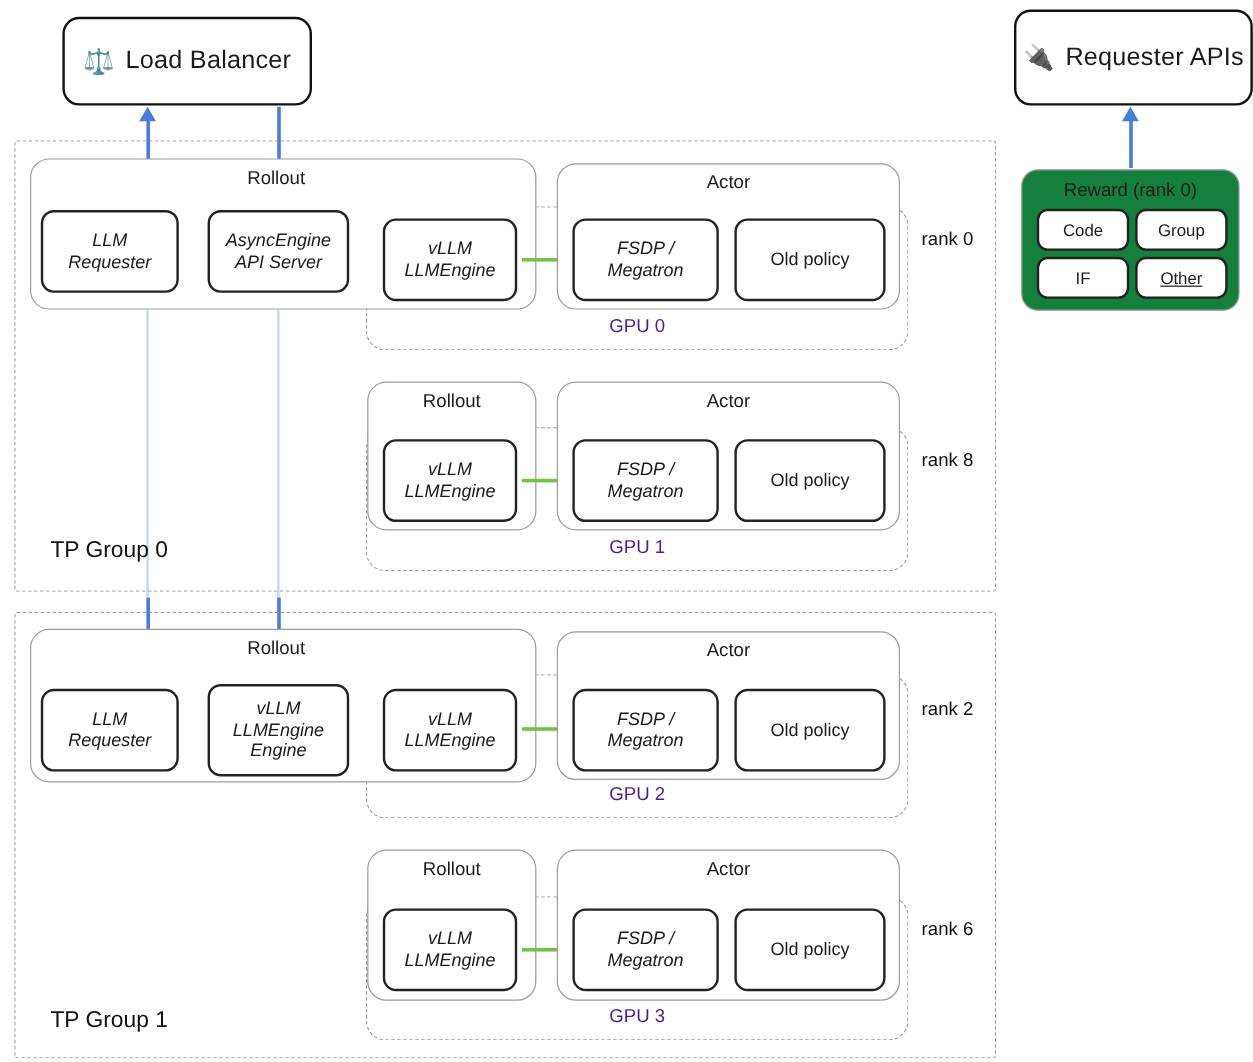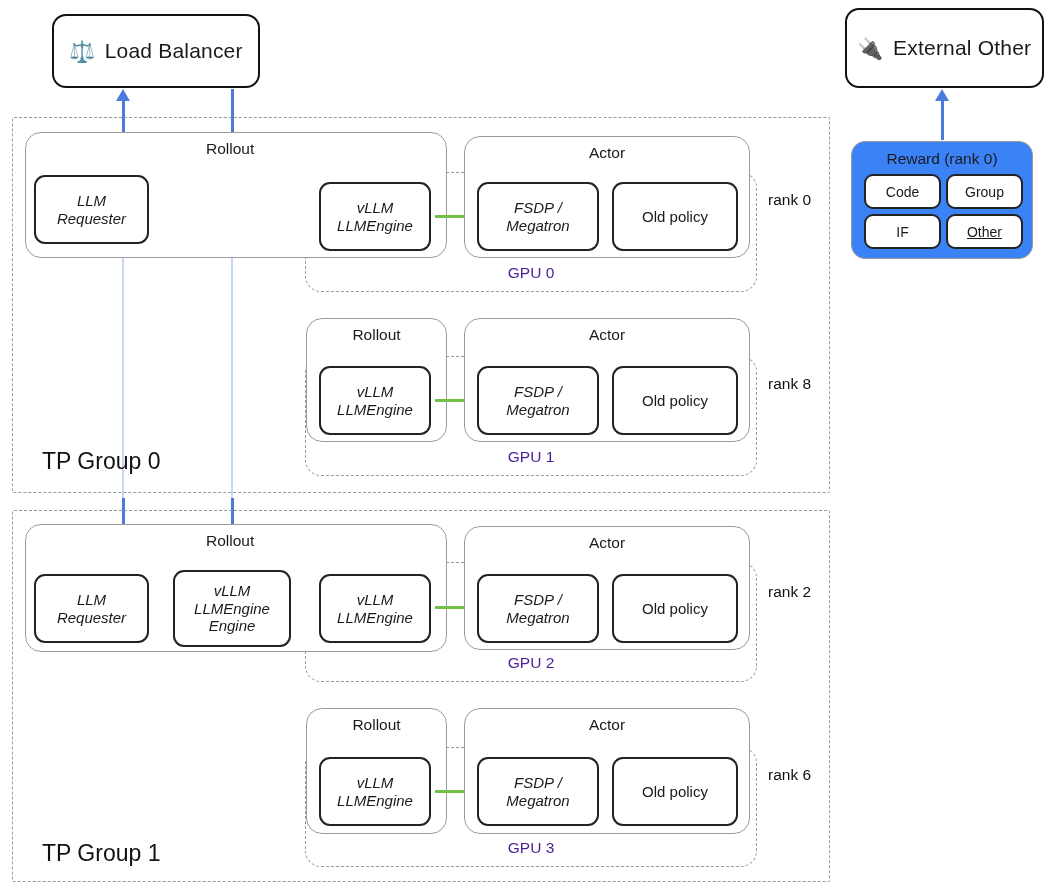--- a/index.html
+++ b/index.html
@@ -18,21 +18,21 @@
     border:2.5px solid #111;border-radius:14px;background:#fff;
     font-size:21px;letter-spacing:.2px;gap:9px;
   }
   .topbox .emoji{font-size:21px;line-height:1;}
 
   
   .tpgroup{
     position:absolute;box-sizing:border-box;
     border:1.5px dashed #9a9a9a;border-radius:2px;background:transparent;
   }
-  .tpgroup-label{position:absolute;font-size:23px;color:#111;}
+  .tpgroup-label{position:absolute;font-size:19px;color:#111;}
 
   
   .sect{
     position:absolute;box-sizing:border-box;
     border:1.6px solid #9b9b9b;border-radius:16px;background:#fff;
   }
   .sect-title{
     position:absolute;width:100%;text-align:center;top:7px;left:0;
     font-size:15.5px;color:#1a1a1a;
   }
@@ -50,21 +50,21 @@
   
   .leaf{
     border:2.2px solid #222;border-radius:11px;background:#fff;
     font-size:15px;line-height:1.18;flex-direction:column;
   }
   .leaf span{display:block;font-style:italic;}
 
   
   .reward{
     position:absolute;box-sizing:border-box;
-    border:1.8px solid #9b9b9b;border-radius:14px;background:#3b82f6;
+    border:1.8px solid #9b9b9b;border-radius:14px;background:#15803d;
   }
   .reward-title{position:absolute;width:100%;text-align:center;top:8px;left:0;font-size:15.5px;}
   .reward-cell{
     position:absolute;box-sizing:border-box;border:2.2px solid #222;border-radius:9px;
     display:flex;align-items:center;justify-content:center;font-size:14px;background:#fff;
   }
 
   
   .ranklabel{position:absolute;font-size:15.5px;color:#111;}
 
@@ -81,21 +81,21 @@
 
 <div class="canvas">
 
   <div class="node topbox" style="left:52px;top:14px;width:208px;height:74px;">
     <span class="emoji">⚖️</span>
     <span>Load Balancer</span>
   </div>
 
   <div class="node topbox" style="left:845px;top:8px;width:199px;height:80px;">
     <span class="emoji">🔌</span>
-    <span>External Other</span>
+    <span>Requester APIs</span>
   </div>
 
   <div class="vline faint" style="left:122px;top:258px;height:253px;"></div>
   <div class="vline faint" style="left:231px;top:258px;height:253px;"></div>
 
   <div class="vline" style="left:122px;top:100px;height:110px;"></div>
   <div class="arrowhead arrow-up" style="left:116px;top:89px;"></div>
 
   <div class="vline" style="left:231px;top:89px;height:86px;"></div>
   <div class="arrowhead arrow-down" style="left:225px;top:173px;"></div>
@@ -124,20 +124,24 @@
 
   <div class="sect" style="left:25px;top:132px;width:422px;height:126px;">
     <div class="sect-title" style="text-align:left;padding-left:180px;">Rollout</div>
   </div>
 
   <div class="node leaf" style="left:34px;top:175px;width:115px;height:69px;">
     <span>LLM</span>
     <span>Requester</span>
   </div>
 
+  <div class="node leaf" style="left:173px;top:175px;width:118px;height:69px;">
+    <span>AsyncEngine</span>
+    <span>API Server</span>
+  </div>
 
   <div class="node leaf" style="left:319px;top:182px;width:112px;height:69px;">
     <span>vLLM</span>
     <span>LLMEngine</span>
   </div>
 
   <div class="greenline" style="left:435px;top:215px;width:36px;"></div>
 
   <div class="sect" style="left:464px;top:136px;width:286px;height:122px;">
     <div class="sect-title">Actor</div>

